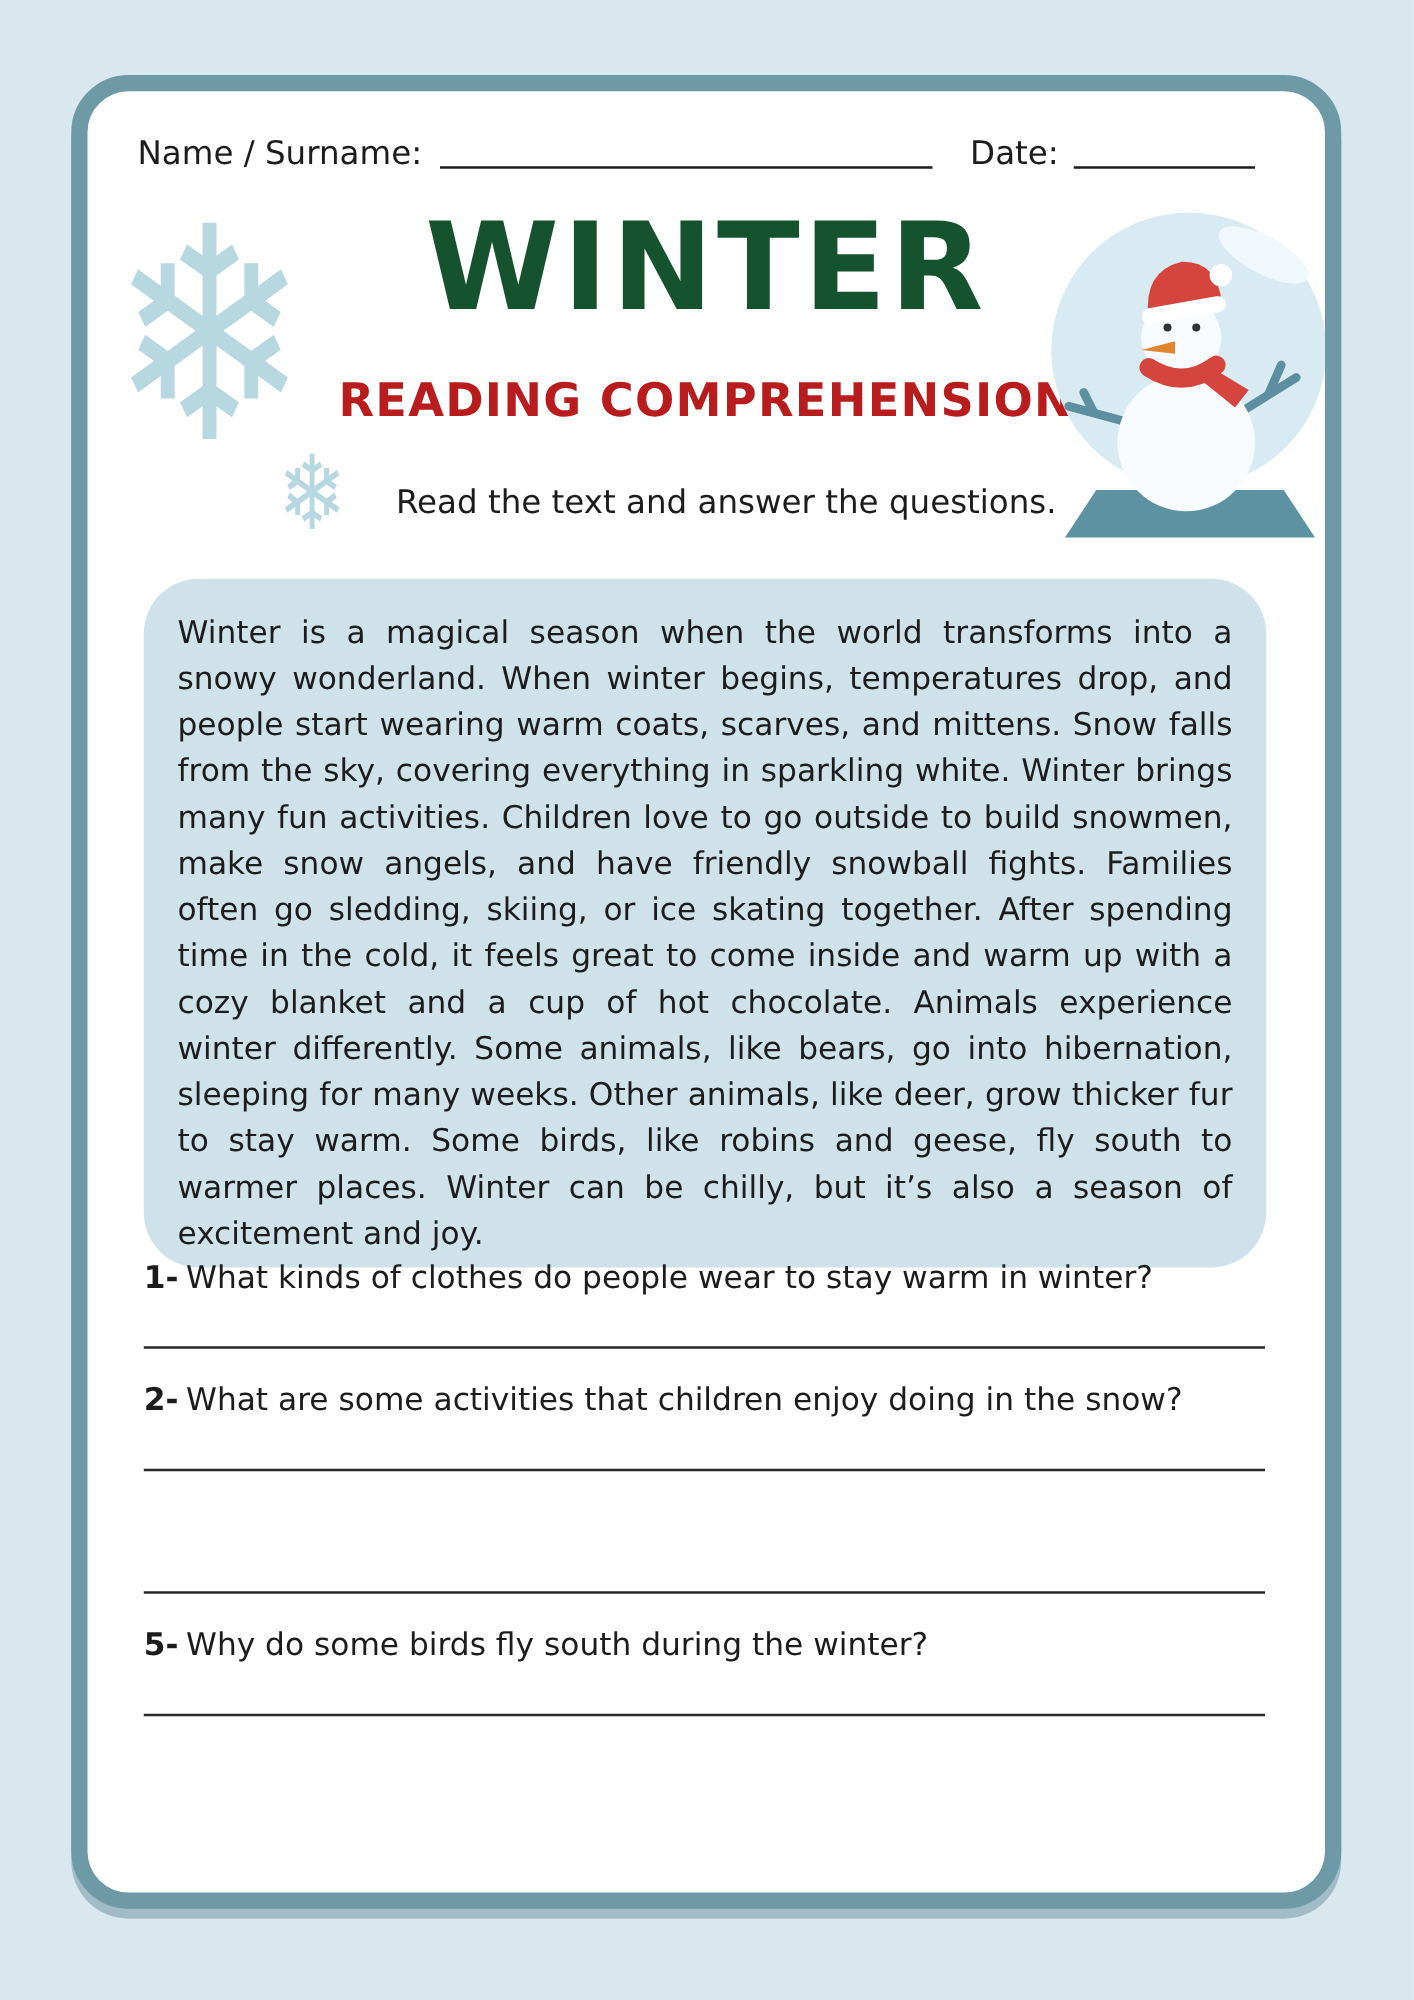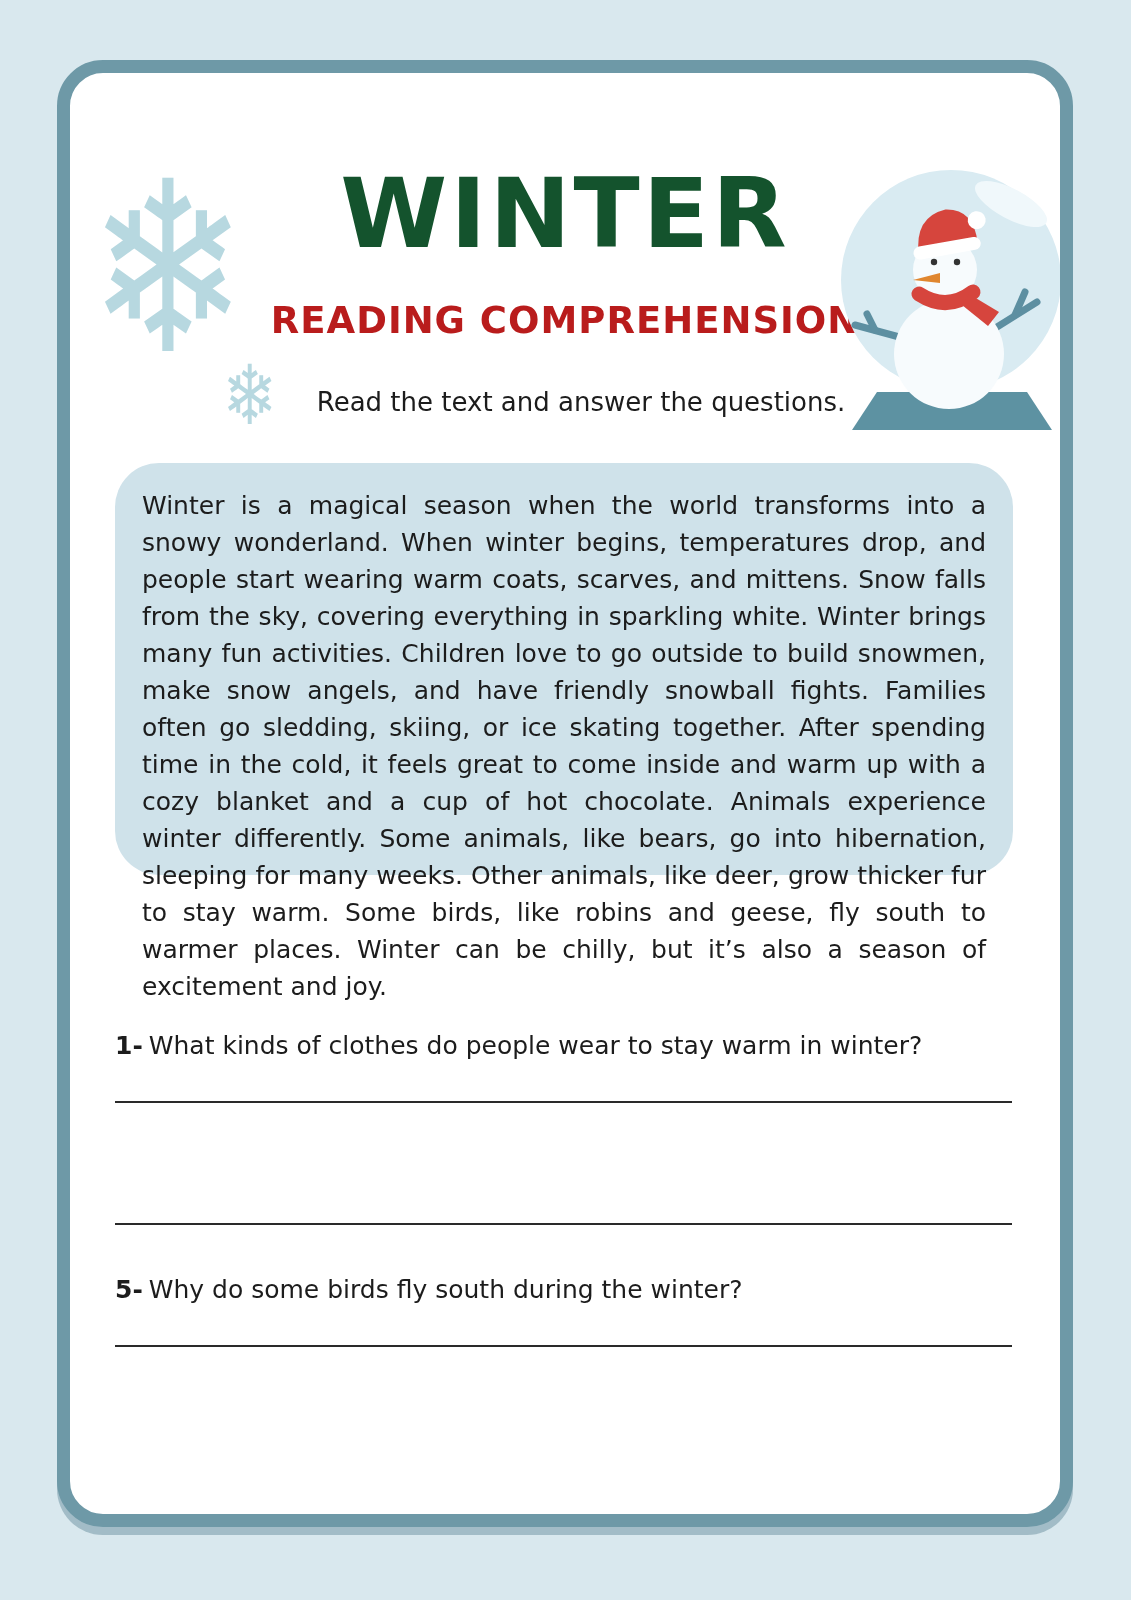--- a/index.html
+++ b/index.html
@@ -84,51 +84,57 @@
   }
   .snow-globe {
     position: absolute;
     top: -2px; right: -14px;
     width: 235px; height: 272px;
   }
 
   
   .passage {
     position: absolute;
-    top: 390px; left: 45px; width: 898px; height: 412px;
+    top: 390px; left: 45px; width: 898px; height: 551px;
     background: #cfe2ea;
     border-radius: 44px;
     padding: 24px 27px;
     box-sizing: border-box;
     font-size: 25px;
     line-height: 37px;
     text-align: justify;
     color: #1c1c1c;
   }
 
   
   .questions {
     position: absolute;
     top: 928px; left: 45px; right: 48px;
   }
-  .question { position: relative; height: 98px; margin-top: 24px; }
+  .question { position: relative; height: 98px; }
   .q-text { font-size: 25px; padding-top: 6px; }
   .q-num { font-weight: 800; margin-right: 6px; }
   .q-rule {
     position: absolute;
     left: 0; right: 0; bottom: 20px;
     border-bottom: 2px solid #2a2a2a;
   }
 </style>
 </head>
 <body>
 
 <div class="page">
   <div class="card">
 
+    <div class="header-row">
+      <span class="header-label">Name / Surname:</span>
+      <span class="blank name-blank"></span>
+      <span class="header-label">Date:</span>
+      <span class="blank date-blank"></span>
+    </div>
 
     <div class="title-area">
       <span class="snowflake snowflake-big">❄</span>
       <span class="snowflake snowflake-small">❄</span>
       <div class="title-main">WINTER</div>
       <div class="title-sub">READING COMPREHENSION</div>
       <div class="title-instruction">Read the text and answer the questions.</div>
 
       <svg class="snow-globe" viewBox="0 0 235 270">
         <circle cx="112" cy="118" r="110" fill="#d9ebf2"></circle>
@@ -162,20 +168,24 @@
 
     <div class="passage">Winter is a magical season when the world transforms into a snowy wonderland. When winter begins, temperatures drop, and people start wearing warm coats, scarves, and mittens. Snow falls from the sky, covering everything in sparkling white. Winter brings many fun activities. Children love to go outside to build snowmen, make snow angels, and have friendly snowball fights. Families often go sledding, skiing, or ice skating together. After spending time in the cold, it feels great to come inside and warm up with a cozy blanket and a cup of hot chocolate. Animals experience winter differently. Some animals, like bears, go into hibernation, sleeping for many weeks. Other animals, like deer, grow thicker fur to stay warm. Some birds, like robins and geese, fly south to warmer places. Winter can be chilly, but it’s also a season of excitement and joy.</div>
 
     <div class="questions">
 
       <div class="question">
         <div class="q-text"><span class="q-num">1-</span><span>What kinds of clothes do people wear to stay warm in winter?</span></div>
         <div class="q-rule"></div>
       </div>
 
+      <div class="question">
+        <div class="q-text"><span class="q-num">2-</span><span>What are some activities that children enjoy doing in the snow?</span></div>
+        <div class="q-rule"></div>
+      </div>
 
       <div class="question">
         <div class="q-rule"></div>
       </div>
 
 
       <div class="question">
         <div class="q-text"><span class="q-num">5-</span><span>Why do some birds fly south during the winter?</span></div>
         <div class="q-rule"></div>
       </div>

